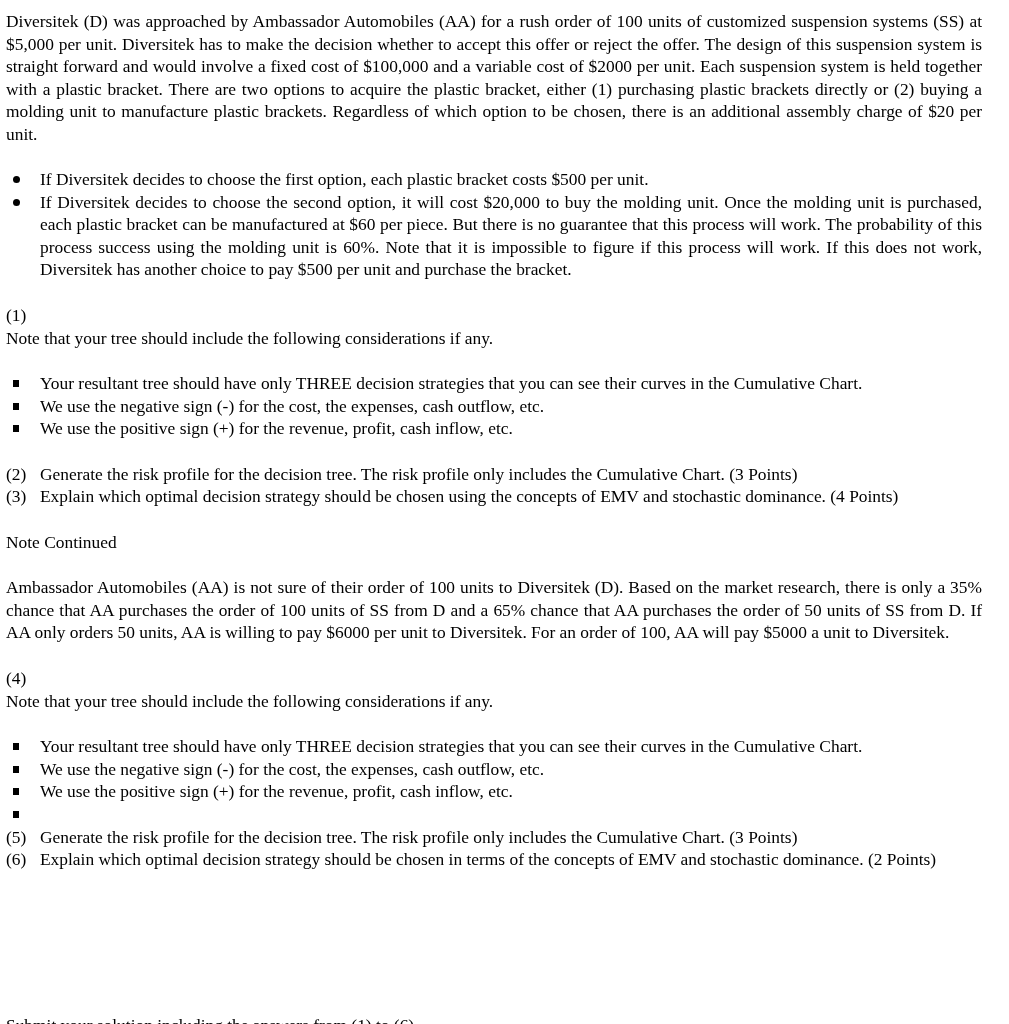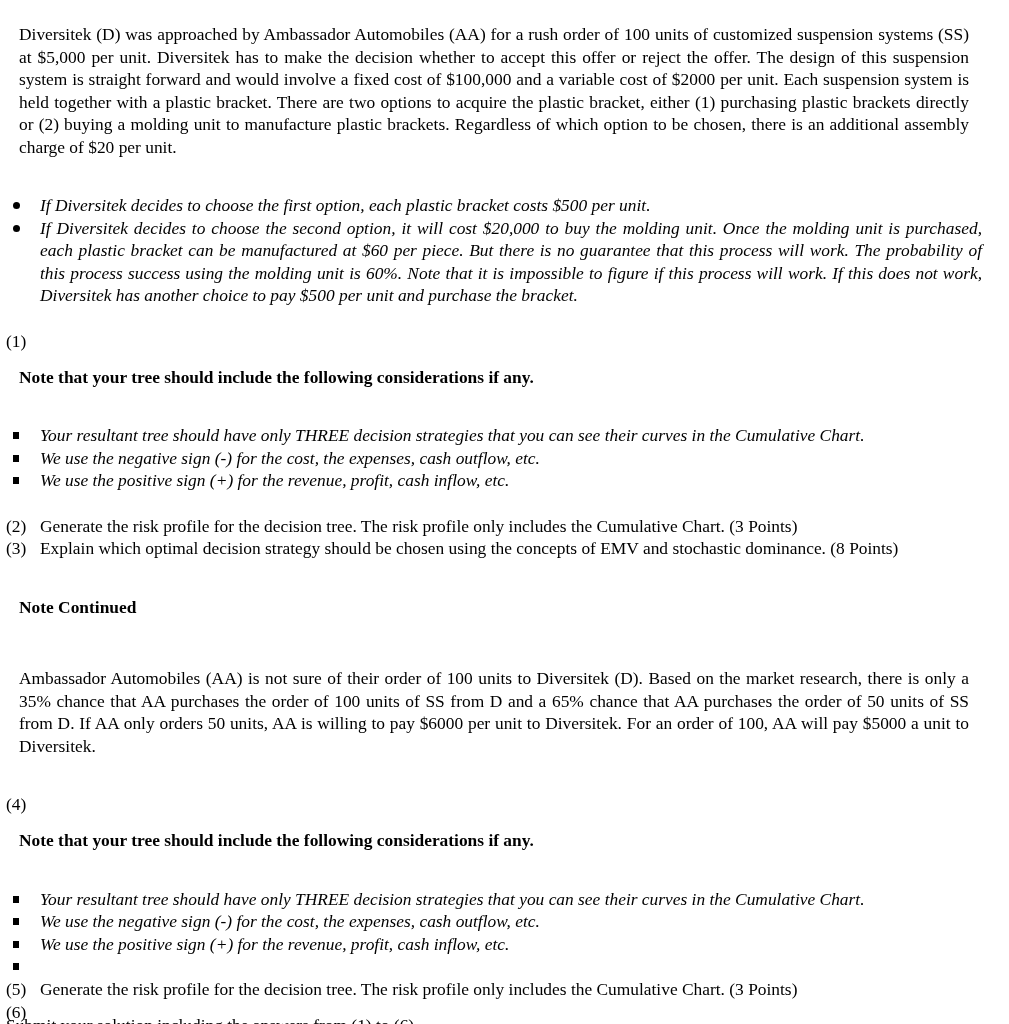--- a/index.html
+++ b/index.html
@@ -2,31 +2,31 @@
 <html><head>
 <meta charset="utf-8">
 <style>
   html, body { margin: 0; padding: 0; background: #ffffff; }
   body {
     width: 1009px; height: 1024px; overflow: hidden; position: relative;
     font-family: "Liberation Serif", "DejaVu Serif", serif;
     color: #000; font-size: 17.4px; line-height: 22.5px;
   }
   .page { position: absolute; left: 6px; top: 10px; width: 976px; }
-  p { margin: 13px; text-align: justify; }
+  p { margin: 0; text-align: justify; }
   .gap-m { height: 23px; }
-  ul.bul { list-style: none; margin: 0; padding: 0; font-style: italic; }
+  ul.bul { list-style: none; margin: 0; padding: 0; }
   ul.bul li { position: relative; padding-left: 34px; text-align: justify; }
   ul.bul li .mark { position: absolute; left: 0; top: 0; width: 20px; text-align: center; }
   .dot { display: inline-block; width: 7px; height: 7px; border-radius: 50%; background: #000; vertical-align: middle; margin-top: -3px; }
   .sq { display: inline-block; width: 6px; height: 7px; background: #000; vertical-align: middle; margin-top: -3px; }
   ol.num { list-style: none; margin: 0; padding: 0; }
   ol.num li { position: relative; padding-left: 34px; text-align: justify; }
   ol.num li .n { position: absolute; left: 0; top: 0; }
-  .bold { font-weight: bold; }
+  .bold { font-weight: normal; }
   .cut { position: absolute; left: 6px; top: 1014px; white-space: nowrap; }
 </style>
 </head>
 <body>
 
 <div class="page">
 
   <p>Diversitek (D) was approached by Ambassador Automobiles (AA) for a rush order of 100 units of customized suspension systems (SS) at $5,000 per unit. Diversitek has to make the decision whether to accept this offer or reject the offer. The design of this suspension system is straight forward and would involve a fixed cost of $100,000 and a variable cost of $2000 per unit. Each suspension system is held together with a plastic bracket. There are two options to acquire the plastic bracket, either (1) purchasing plastic brackets directly or (2) buying a molding unit to manufacture plastic brackets. Regardless of which option to be chosen, there is an additional assembly charge of $20 per unit.</p>
 
   <div class="gap-m"></div>
@@ -51,21 +51,21 @@
   <ul class="bul">
     <li><span class="mark"><span class="sq"></span></span><span>Your resultant tree should have only THREE decision strategies that you can see their curves in the Cumulative Chart.</span></li>
     <li><span class="mark"><span class="sq"></span></span><span>We use the negative sign (-) for the cost, the expenses, cash outflow, etc.</span></li>
     <li><span class="mark"><span class="sq"></span></span><span>We use the positive sign (+) for the revenue, profit, cash inflow, etc.</span></li>
   </ul>
 
   <div class="gap-m"></div>
 
   <ol class="num">
     <li><span class="n">(2)</span><span>Generate the risk profile for the decision tree. The risk profile only includes the Cumulative Chart. (3 Points)</span></li>
-    <li><span class="n">(3)</span><span>Explain which optimal decision strategy should be chosen using the concepts of EMV and stochastic dominance. (8 Points)</span></li>
+    <li><span class="n">(3)</span><span>Explain which optimal decision strategy should be chosen using the concepts of EMV and stochastic dominance. (4 Points)</span></li>
   </ol>
 
   <div class="gap-m"></div>
 
   <p class="bold">Note Continued</p>
 
   <div class="gap-m"></div>
 
   <p>Ambassador Automobiles (AA) is not sure of their order of 100 units to Diversitek (D). Based on the market research, there is only a 35% chance that AA purchases the order of 100 units of SS from D and a 65% chance that AA purchases the order of 50 units of SS from D. If AA only orders 50 units, AA is willing to pay $6000 per unit to Diversitek. For an order of 100, AA will pay $5000 a unit to Diversitek.</p>
 
@@ -85,17 +85,17 @@
     <li><span class="mark"><span class="sq"></span></span><span>Your resultant tree should have only THREE decision strategies that you can see their curves in the Cumulative Chart.</span></li>
     <li><span class="mark"><span class="sq"></span></span><span>We use the negative sign (-) for the cost, the expenses, cash outflow, etc.</span></li>
     <li><span class="mark"><span class="sq"></span></span><span>We use the positive sign (+) for the revenue, profit, cash inflow, etc.</span></li>
     <li><span class="mark"><span class="sq"></span></span></li>
   </ul>
 
   <div class="gap-m"></div>
 
   <ol class="num">
     <li><span class="n">(5)</span><span>Generate the risk profile for the decision tree. The risk profile only includes the Cumulative Chart. (3 Points)</span></li>
-    <li><span class="n">(6)</span></li>
+    <li><span class="n">(6)</span><span>Explain which optimal decision strategy should be chosen in terms of the concepts of EMV and stochastic dominance. (2 Points)</span></li>
   </ol>
 </div>
 
 <div class="cut">Submit your solution including the answers from (1) to (6)</div>
 
 </body></html>

